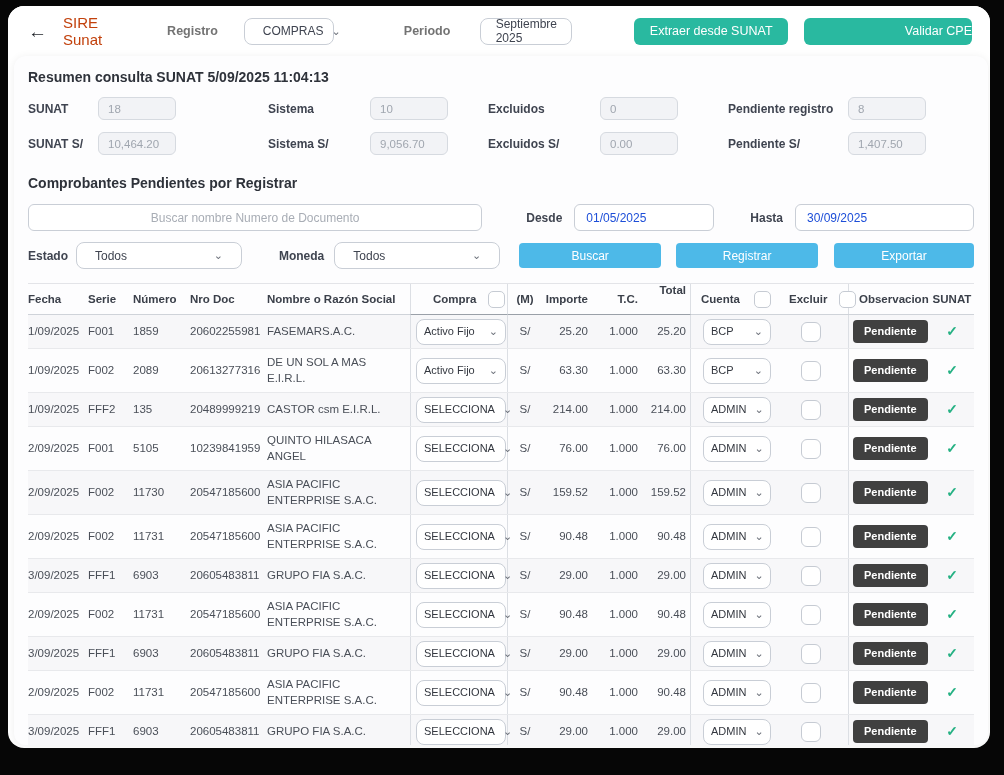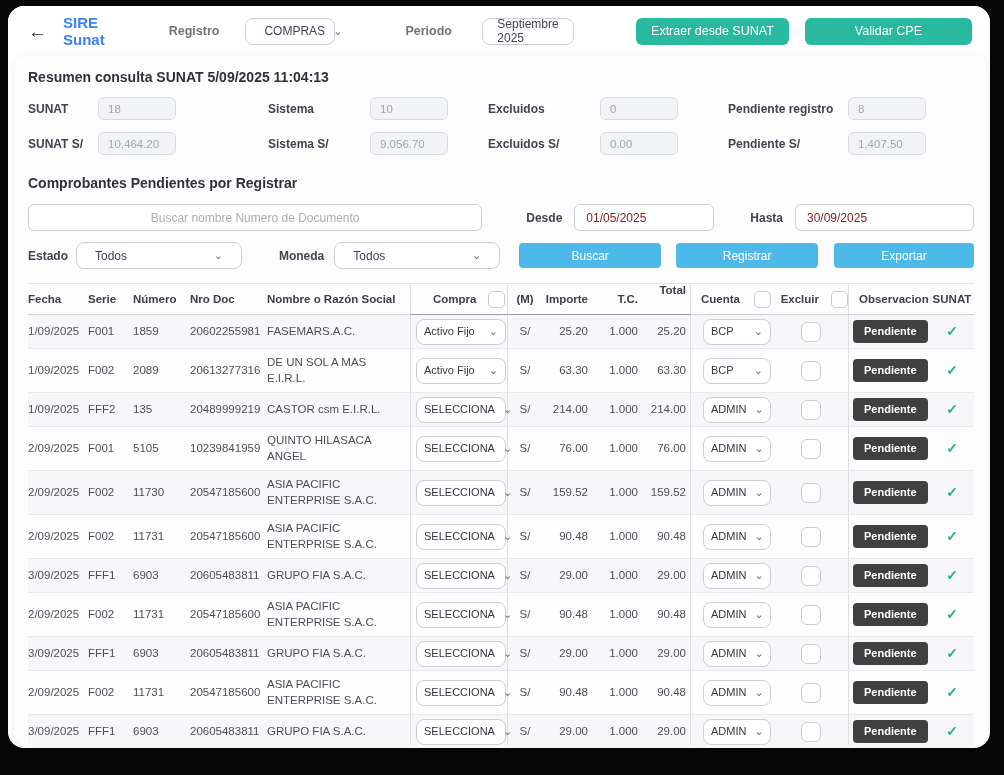--- a/index.html
+++ b/index.html
@@ -3,51 +3,51 @@
 <meta charset="utf-8">
 <style>
   * { margin:0; padding:0; box-sizing:border-box; }
   html,body { width:1004px; height:775px; background:#060606; font-family:"Liberation Sans", sans-serif; overflow:hidden; }
   .stage { position:relative; width:1004px; height:775px; background:#060606; }
   .window { position:absolute; left:8px; top:6px; right:14px; bottom:27px; background:#ffffff; border-radius:16px; overflow:hidden; }
 
   
   .topbar { display:flex; align-items:center; height:50px; padding:0 18px 0 20px; background:#ffffff; }
   .back { font-size:19px; font-weight:700; color:#1d2127; margin-right:16px; cursor:pointer; line-height:1; }
-  .app-title { font-size:15px; font-weight:700; color:#3b82f6; margin-right:42px; }
+  .app-title { font-size:15px; font-weight:400; color:#c2410c; margin-right:42px; }
   .bar-label { font-size:12.5px; font-weight:600; color:#737373; }
   .selectbox { display:flex; align-items:center; justify-content:space-between; border:1px solid #c9ced6; border-radius:8px; background:#fff; height:27px; padding:0 18px; font-size:12px; color:#3f4450; cursor:pointer; }
   .chev { color:#6b7079; font-size:11px; margin-left:8px; line-height:1; }
   .top-compras { width:90px; margin-left:26px; }
   .top-periodo-lbl { margin-left:70px; }
   .top-periodo { width:92px; margin-left:30px; justify-content:center; }
   .btn-teal { height:27px; border:none; border-radius:6px; background:#29b9a0; color:#fff; font-size:12.5px; font-family:"Liberation Sans",sans-serif; cursor:pointer; }
   .btn-extract { width:194px; margin-left:62px; }
-  .btn-validate { width:212px; margin-left:16px; }
+  .btn-validate { width:212px; margin-left:16px;text-align:right; }
 
   
   .card { position:absolute; left:6px; right:2px; top:50px; bottom:3px; background:#fdfdfe; border-radius:12px; box-shadow:0 1px 8px rgba(20,24,34,.07); padding:13px 14px 0 14px; overflow:hidden; }
   .section-title { font-size:14px; font-weight:700; color:#2e323a; }
 
   
   .sumrow { display:flex; align-items:center; margin-top:12px; }
   .sumcell { display:flex; align-items:center; }
   .sc1 { width:240px; } .sc2 { width:220px; } .sc3 { width:240px; } .sc4 { flex:1; }
   .sc1 .slbl { width:70px; } .sc2 .slbl { width:102px; } .sc3 .slbl { width:112px; } .sc4 .slbl { width:120px; }
   .slbl { font-size:12px; font-weight:600; color:#3f4450; }
   .ro-input { width:78px; height:23px; border:1px solid #d6dae0; border-radius:6px; background:#f2f3f6; color:#a0a6af; font-size:11.5px; padding:0 9px; font-family:"Liberation Sans",sans-serif; }
 
   
   .pending-title { margin-top:20px; }
   .filters1 { display:flex; align-items:center; margin-top:13px; }
   .search-input { width:458px; height:27px; border:1px solid #c9ced6; border-radius:6px; padding:0 11px; font-size:12px; color:#0c4a6e; font-family:"Liberation Sans",sans-serif; background:#fff;text-align:center; }
   .search-input::placeholder { color:#a8adb5; }
   .flbl { font-size:12px; font-weight:600; color:#3f4450; }
   .lbl-desde { margin-left:44px; }
-  .date-input { height:27px; border:1px solid #c9ced6; border-radius:6px; padding:0 11px; font-size:12px; color:#7f1d1d; font-family:"Liberation Sans",sans-serif; background:#fff; }
+  .date-input { height:27px; border:1px solid #c9ced6; border-radius:6px; padding:0 11px; font-size:12px; color:#1d4ed8; font-family:"Liberation Sans",sans-serif; background:#fff; }
   .inp-desde { width:140px; margin-left:12px; }
   .lbl-hasta { margin-left:36px; }
   .inp-hasta { width:180px; margin-left:12px; }
   .filters2 { display:flex; align-items:center; margin-top:11px; }
   .sel-estado { width:166px; margin-left:8px; }
   .lbl-moneda { margin-left:37px; }
   .sel-moneda { width:166px; margin-left:10px; }
   .btn-blue { height:25px; border:none; border-radius:4px; background:#4db9e8; color:#fff; font-size:12px; font-family:"Liberation Sans",sans-serif; cursor:pointer; }
   .btn-buscar { width:142px; margin-left:19px; }
   .btn-registrar { width:142px; margin-left:15px; }
@@ -63,21 +63,21 @@
   .td { font-size:11.5px; color:#4a4f58; line-height:1.35; }
   .num { justify-self:stretch; text-align:right; padding-right:4px; }
   .th.num { display:block; }
   .col-compra { border-left:1px solid #dcdfe4; border-right:1px solid #dcdfe4; align-self:stretch; display:flex; align-items:center; }
   .col-total-b { border-right:1px solid #dcdfe4; align-self:stretch; display:flex; align-items:center; justify-content:flex-end; }
   .th.col-total-b { justify-content:flex-end; }
   .col-excl { border-right:1px solid #dcdfe4; align-self:stretch; display:flex; align-items:center; justify-content:center; }
   .hdr-dark { border-bottom:1px solid #9aa0a8; margin-bottom:-1px; align-self:stretch; min-height:30px; }
   .th-compra { padding-left:22px; gap:12px; }
   .th-cuenta { padding-left:10px; gap:14px; }
-  .th-excl { padding-left:16px; gap:12px; justify-content:flex-end; }
+  .th-excl { padding-left:16px; gap:12px; justify-content:flex-start; }
   .th-m, .td-m { justify-content:center; text-align:center; }
   .th-sunat { justify-content:center; }
   .checkbox { width:17px; height:17px; border:1px solid #c6cbd3; border-radius:5px; background:#fff; cursor:pointer; flex:none; }
   .row-check { width:20px; height:20px; border-radius:6px; }
   .sel-sm { height:26px; border:1px solid #c9ced6; border-radius:8px; background:#fff; font-size:11px; color:#33373f; padding:0 7px; }
   .sel-compra { width:90px; margin-left:5px; }
   .sel-cuenta { width:68px; margin-left:12px; }
   .badge { display:inline-block; background:#404040; color:#fff; font-size:11px; font-weight:700; border-radius:4px; padding:4px 11px; margin-left:4px; }
   .check-ic { color:#25b183; font-size:14px; font-weight:700; text-align:center; width:100%; display:inline-block; }
   .nombre-cell { padding:6px 6px 6px 0; }

